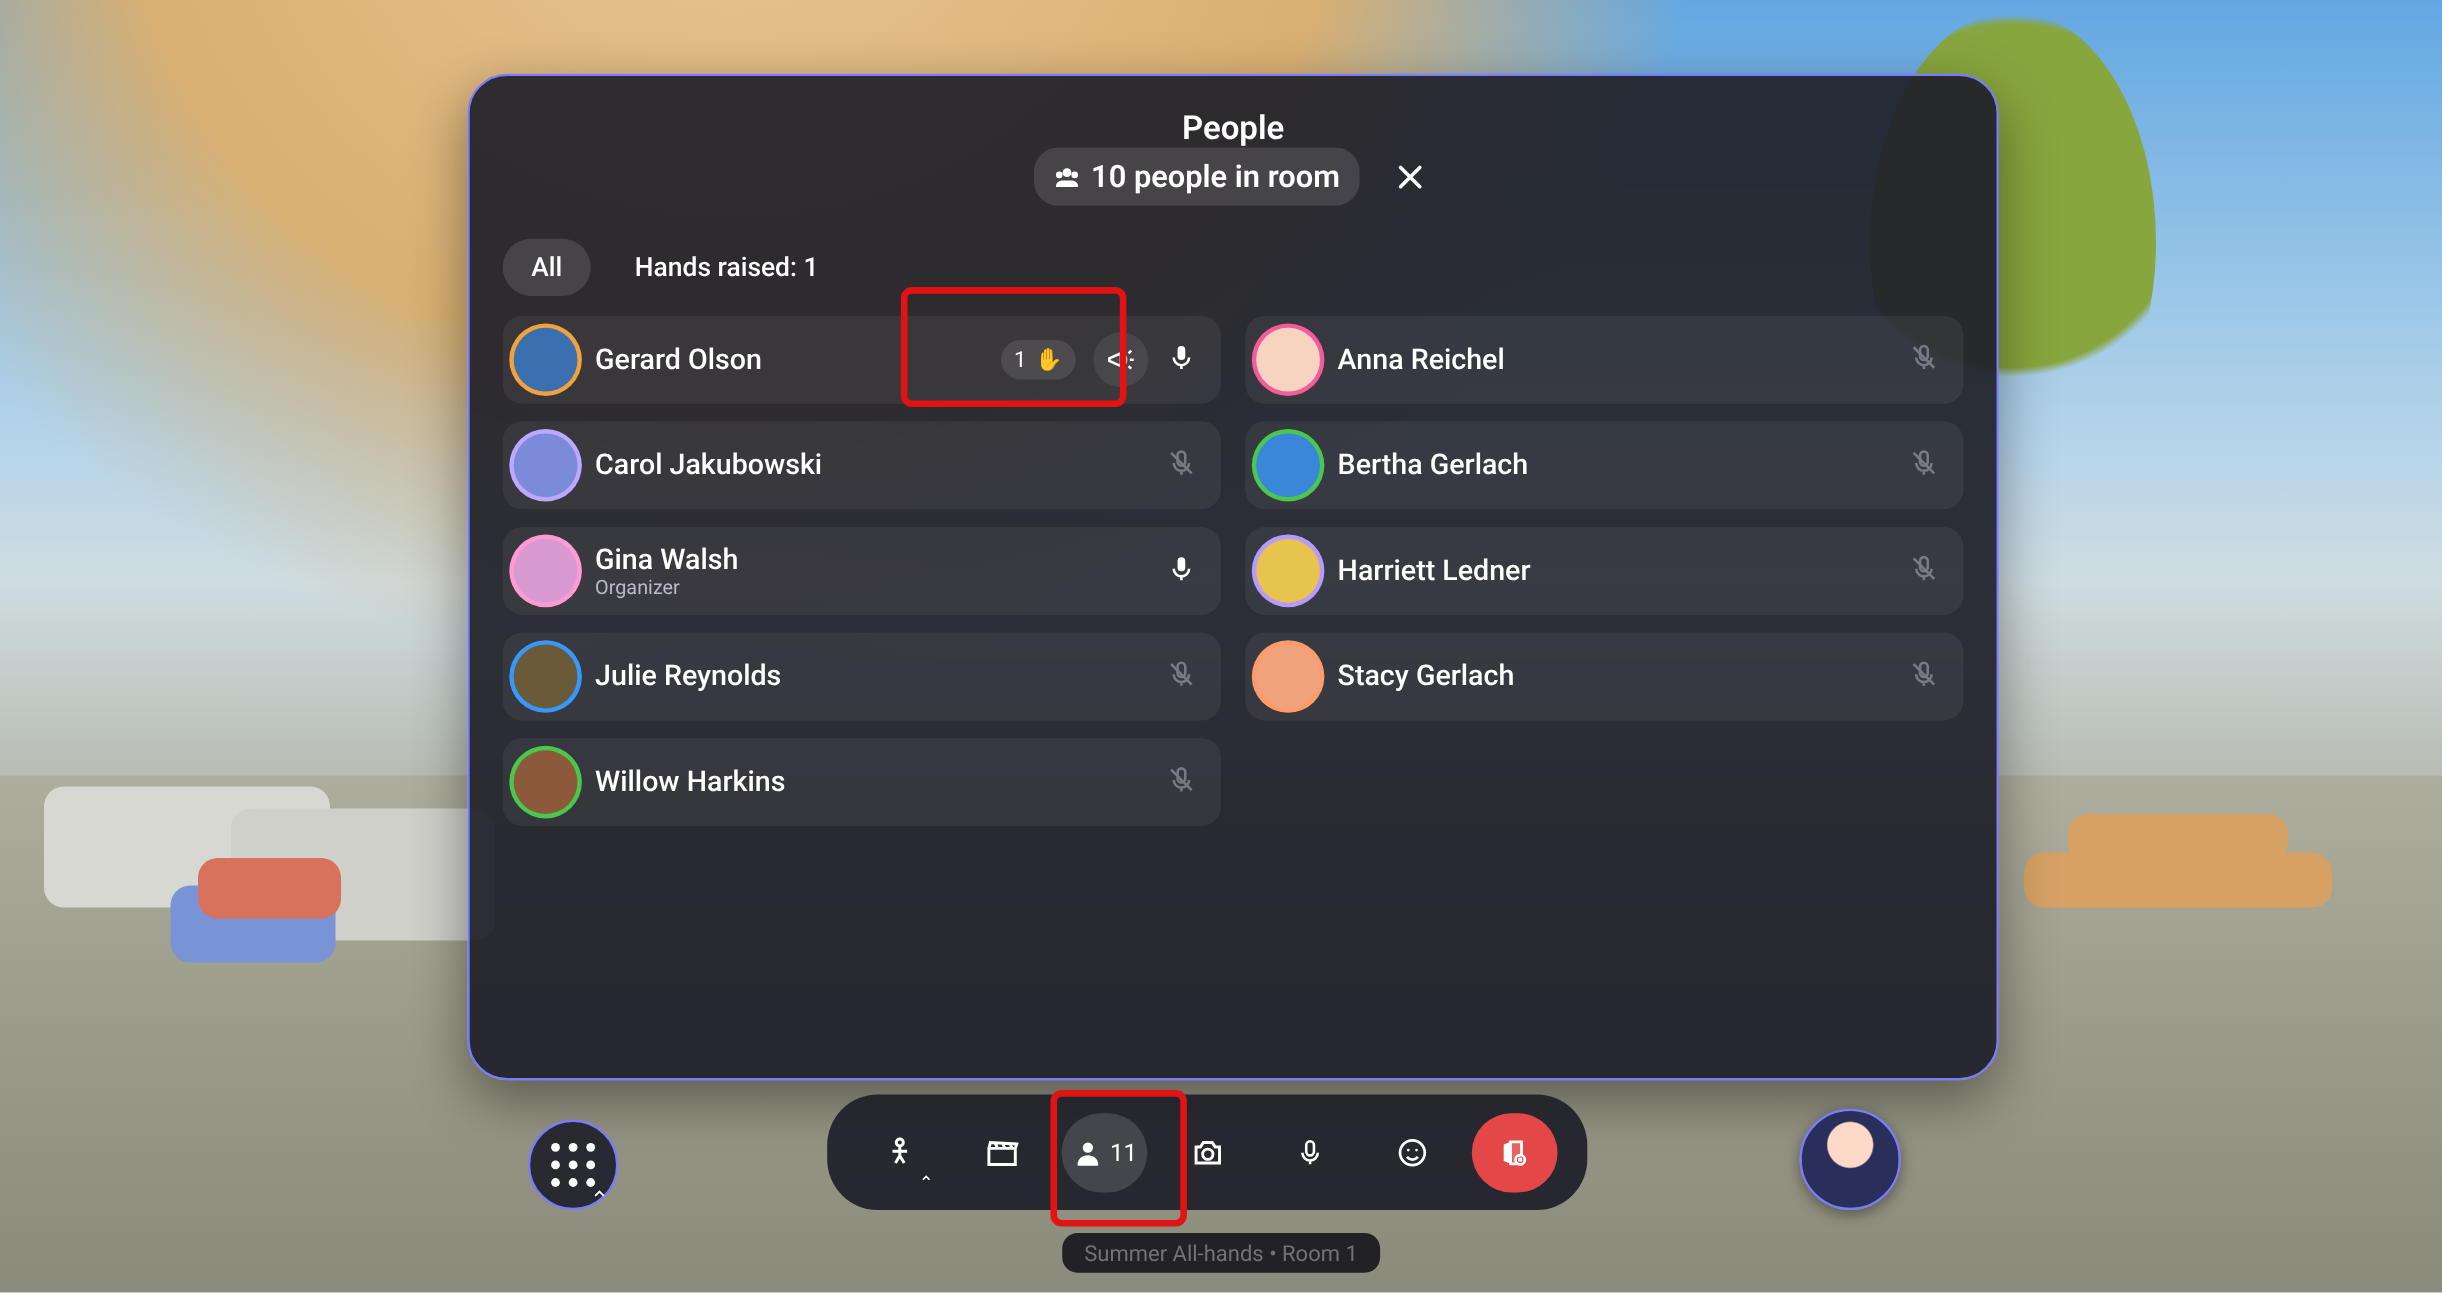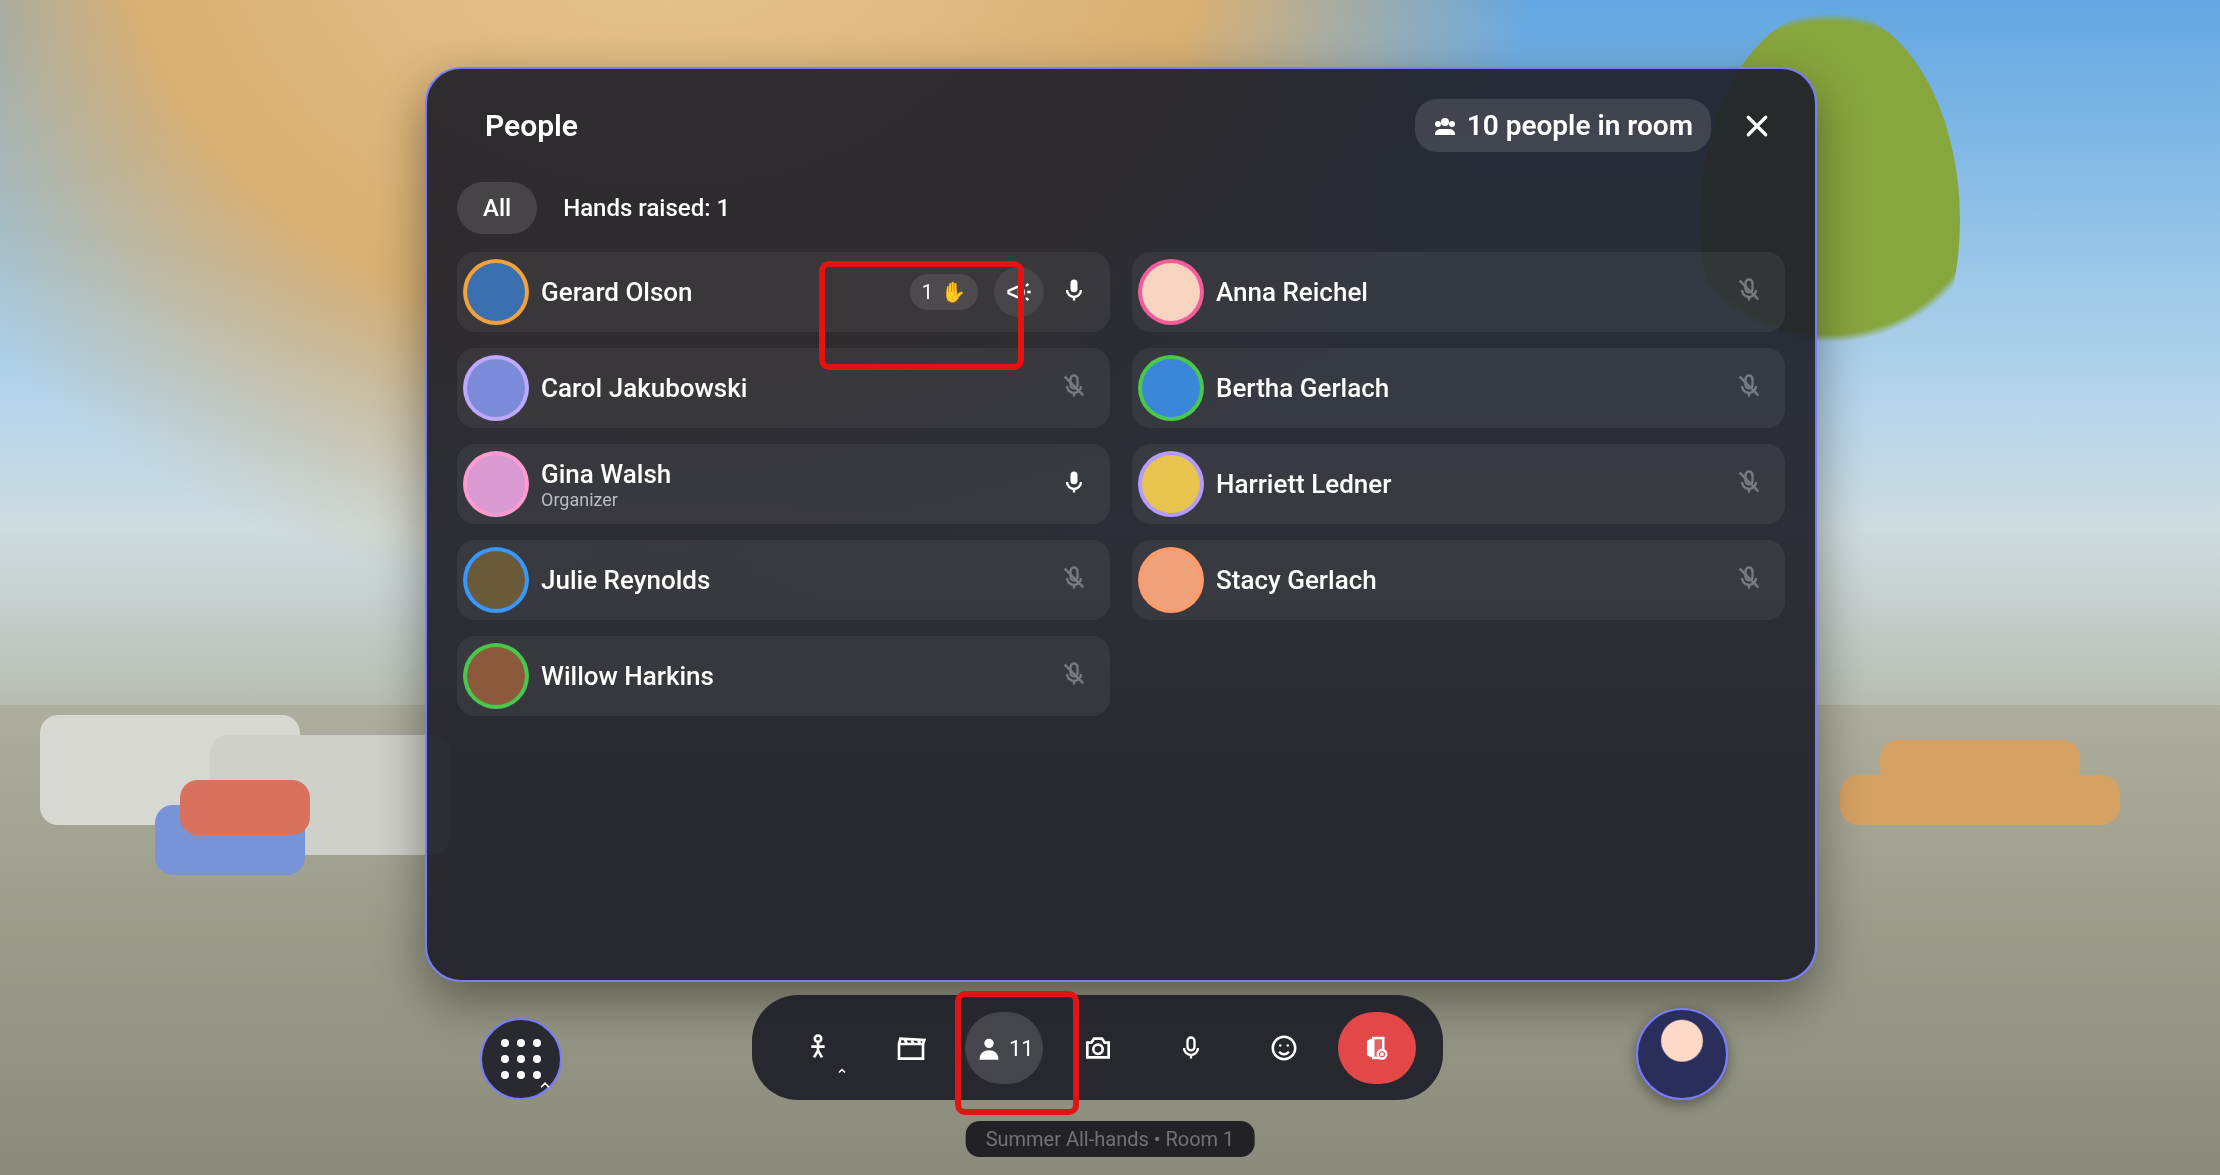--- a/index.html
+++ b/index.html
@@ -52,21 +52,22 @@
     border-radius: 36px;
     background: rgba(30, 31, 40, 0.92);
     border: 2px solid #7a7cff;
     box-shadow: 0 18px 50px rgba(0,0,0,0.4);
     color: #fff;
   }
   .panel .hdr {
     display: flex;
     justify-content: space-between;
     align-items: center;
-    padding: 30px 38px 12px 58px;
+    padding: 30px 38px 12px 38px;
+    flex-direction: column;
   }
   .panel .title {
     font-size: 30px;
     font-weight: 600;
   }
   .panel .hdr-right {
     display: flex;
     align-items: center;
     gap: 26px;
   }
@@ -78,20 +79,21 @@
     border-radius: 22px;
     padding: 10px 18px;
     font-size: 28px;
     font-weight: 600;
   }
   .close-btn { width: 40px; height: 40px; display:flex; align-items:center; justify-content:center; }
   .close-btn svg { width: 30px; height: 30px; }
 
   .tabs {
     display: flex;
+    gap: 14px;
     padding: 18px 30px 12px;
   }
   .tab {
     font-size: 24px;
     padding: 12px 26px;
     border-radius: 26px;
     background: rgba(255,255,255,0.0);
     font-weight: 500;
   }
   .tab.active { background: rgba(255,255,255,0.12); }

